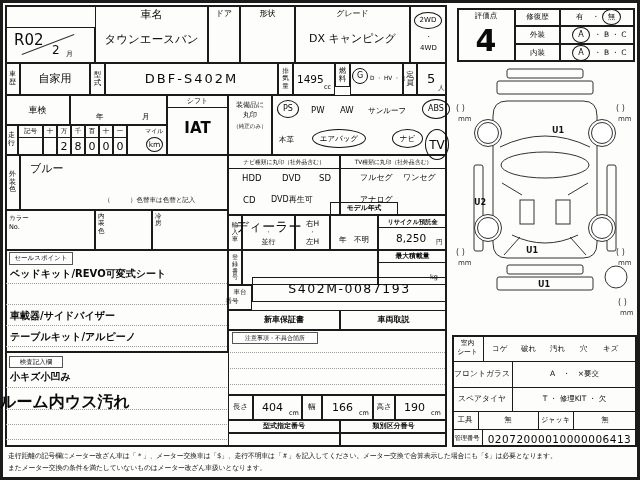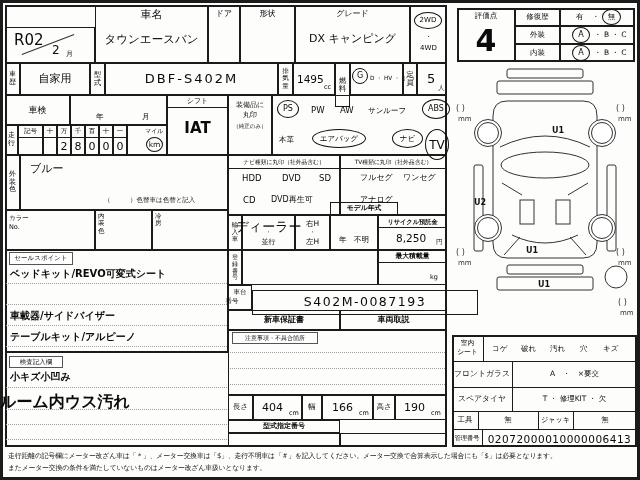--- a/index.html
+++ b/index.html
@@ -55,21 +55,21 @@
   <div class="c cen" style="left:90px;top:63px;width:15px;height:32px;font-size:7.5px">
       <span class="vs">型式</span>
     </div>
   <div class="c cen" style="left:105px;top:63px;width:173px;height:32px;font-size:13px;letter-spacing:2px">DBF-S402M</div>
   <div class="c cen" style="left:278px;top:63px;width:15px;height:32px;font-size:6.5px">
       <span class="vs">排気量</span>
     </div>
   <div class="c" style="left:293px;top:63px;width:42px;height:32px"></div>
   <div class="t" style="left:297px;top:74px;font-size:10.5px">1495</div>
   <div class="t" style="left:324px;top:84px;font-size:6.5px">cc</div>
-  <div class="c cen" style="left:335px;top:63px;width:15px;height:44px;font-size:7.5px">
+  <div class="c cen" style="left:335px;top:63px;width:15px;height:24px;font-size:7.5px">
       <span class="vs">燃料</span>
     </div>
   <div class="c" style="left:350px;top:63px;width:53px;height:32px"></div>
   <div class="o" style="left:352px;top:68px;width:16px;height:16px;font-size:8px">G</div>
   <div class="t" style="left:370px;top:76px;font-size:5.8px">D ・ HV ・（　）</div>
   <div class="c cen" style="left:403px;top:63px;width:14px;height:32px;font-size:7.5px">
       <span class="vs">定員</span>
     </div>
   <div class="c" style="left:417px;top:63px;width:30px;height:32px"></div>
   <div class="t" style="left:427px;top:72px;font-size:13px">5</div>
@@ -199,21 +199,21 @@
       <span class="vs">登録番号</span>
     </div>
   <div class="c" style="left:242px;top:250px;width:136px;height:35px"></div>
   <div class="c" style="left:378px;top:250px;width:69px;height:35px"></div>
   <div class="c cen" style="left:378px;top:250px;width:69px;height:13px;font-size:6.8px;font-weight:bold">最大積載量</div>
   <div class="t" style="left:430px;top:274px;font-size:6.5px">kg</div>
 
   <div class="c" style="left:228px;top:285px;width:24px;height:25px"></div>
   <div class="t cen" style="left:228px;top:289px;width:24px;font-size:6.5px">車台</div>
   <div class="t cen" style="left:220px;top:298px;width:24px;font-size:6.5px">番号</div>
-  <div class="c cen" style="left:252px;top:290px;width:226px;height:25px;font-size:12.5px;letter-spacing:1.5px">S402M-0087193</div>
+  <div class="c cen" style="left:252px;top:277px;width:195px;height:25px;font-size:12.5px;letter-spacing:1.5px">S402M-0087193</div>
 
   <div class="c cen" style="left:340px;top:310px;width:107px;height:20px;font-size:8px;font-weight:bold">車両取説</div>
   <div class="c cen" style="left:228px;top:310px;width:112px;height:20px;font-size:8px;font-weight:bold">新車保証書</div>
 
   <div class="c" style="left:228px;top:330px;width:219px;height:65px"></div>
   <div class="tag" style="left:232px;top:332px;width:86px;height:12px;font-size:6px">注意事項・不具合箇所</div>
   <div class="dl" style="left:230px;top:352px;width:215px"></div>
   <div class="dl" style="left:230px;top:368px;width:215px"></div>
   <div class="dl" style="left:230px;top:384px;width:215px"></div>
 
@@ -224,20 +224,21 @@
   <div class="c cen" style="left:302px;top:395px;width:20px;height:25px;font-size:7.5px">幅</div>
   <div class="c" style="left:322px;top:395px;width:51px;height:25px"></div>
   <div class="t" style="left:332px;top:402px;font-size:11px">166</div>
   <div class="t" style="left:359px;top:410px;font-size:6.5px">cm</div>
   <div class="c cen" style="left:373px;top:395px;width:22px;height:25px;font-size:7.5px">高さ</div>
   <div class="c" style="left:395px;top:395px;width:52px;height:25px"></div>
   <div class="t" style="left:404px;top:402px;font-size:11px">190</div>
   <div class="t" style="left:431px;top:410px;font-size:6.5px">cm</div>
 
   <div class="c cen" style="left:228px;top:420px;width:112px;height:13px;font-size:7px;font-weight:bold">型式指定番号</div>
+  <div class="c cen" style="left:340px;top:420px;width:107px;height:13px;font-size:7px;font-weight:bold">類別区分番号</div>
   <div class="c" style="left:228px;top:433px;width:112px;height:14px"></div>
   <div class="c" style="left:340px;top:433px;width:107px;height:14px"></div>
 
   <div class="c" style="left:457px;top:8px;width:178px;height:54px;border-width:2px"></div>
   <div class="c" style="left:457px;top:8px;width:58px;height:54px"></div>
   <div class="t cen" style="left:457px;top:12px;width:58px;font-size:7.5px">評価点</div>
   <div class="t cen" style="left:457px;top:24px;width:58px;font-size:30px;font-weight:bold">4</div>
   <div class="c cen" style="left:515px;top:8px;width:45px;height:18px;font-size:7.5px">修復歴</div>
   <div class="c" style="left:560px;top:8px;width:75px;height:18px"></div>
   <div class="t" style="left:576px;top:13px;font-size:7.5px">有</div>

